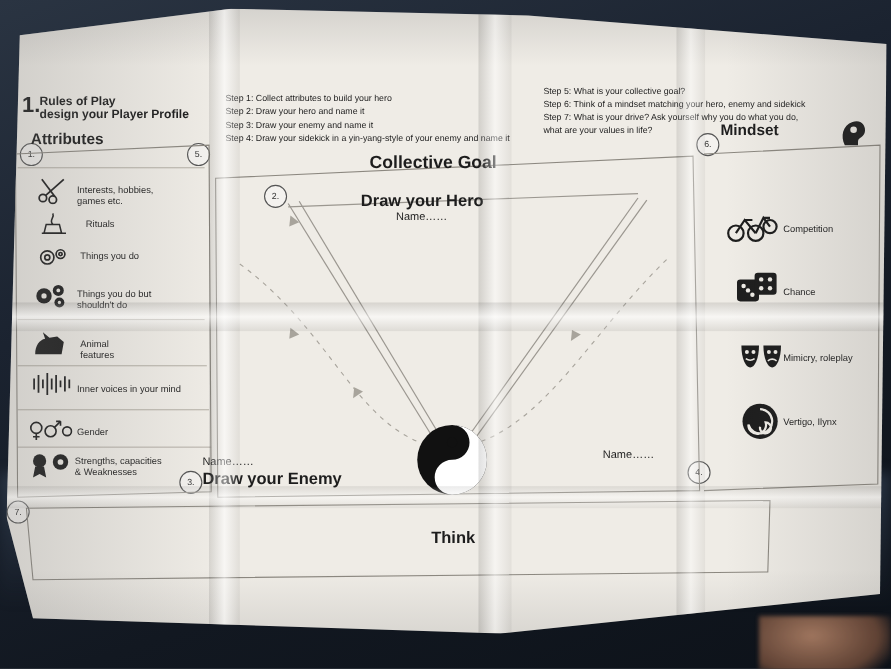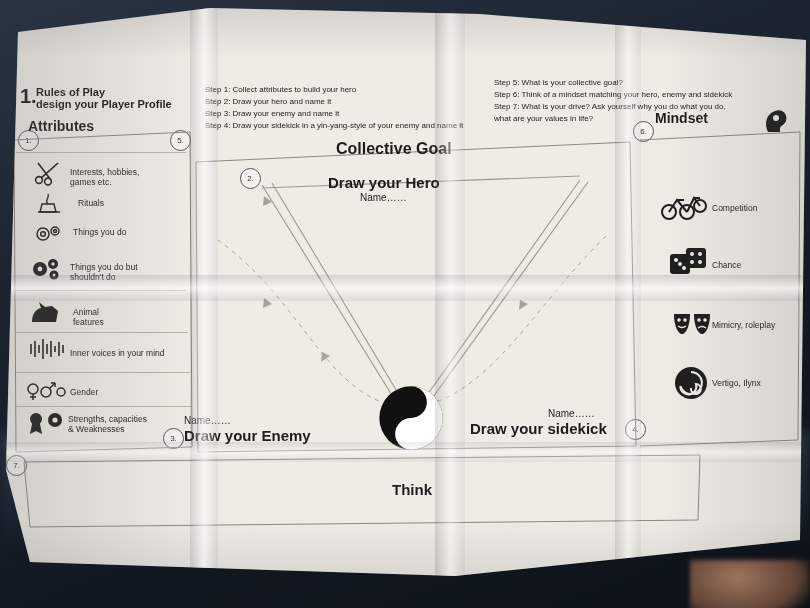--- a/index.html
+++ b/index.html
@@ -234,21 +234,20 @@
     </svg>
 
     <div class="ink" style="left:336px;top:140px;font-size:16px;font-weight:bold;">Collective Goal</div>
     <div class="ink" style="left:328px;top:174px;font-size:15px;font-weight:bold;">Draw your Hero</div>
     <div class="ink md" style="left:360px;top:192px;">Name……</div>
 
     <div class="ink md" style="left:184px;top:415px;">Name……</div>
     <div class="ink" style="left:184px;top:427px;font-size:15px;font-weight:bold;">Draw your Enemy</div>
 
     <div class="ink md" style="left:548px;top:408px;">Name……</div>
-    <div class="ink" style="left:470px;top:420px;font-size:15px;font-weight:bold;">Draw your sidekick</div>
 
     <div class="ink" style="left:392px;top:481px;font-size:15px;font-weight:bold;">Think</div>
 
     <svg style="position:absolute;left:378px;top:385px;" width="66" height="66" viewBox="0 0 100 100">
       <circle cx="50" cy="50" r="48" fill="#111"></circle>
       <path d="M50,2 A48,48 0 0,1 50,98 A24,24 0 0,1 50,50 A24,24 0 0,0 50,2 Z" fill="#fff"></path>
       <circle cx="50" cy="26" r="7" fill="#111"></circle>
       <circle cx="50" cy="74" r="7" fill="#fff"></circle>
     </svg>
 

